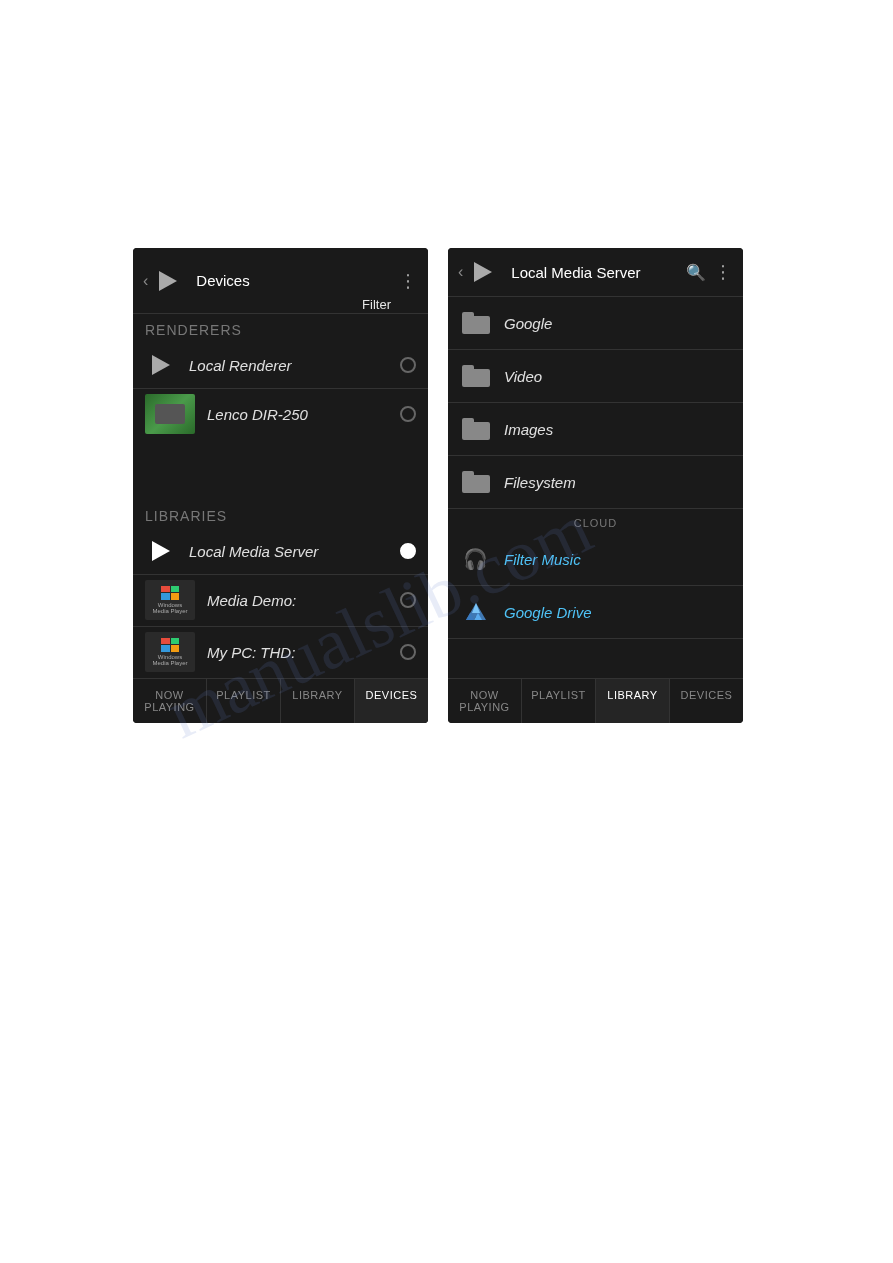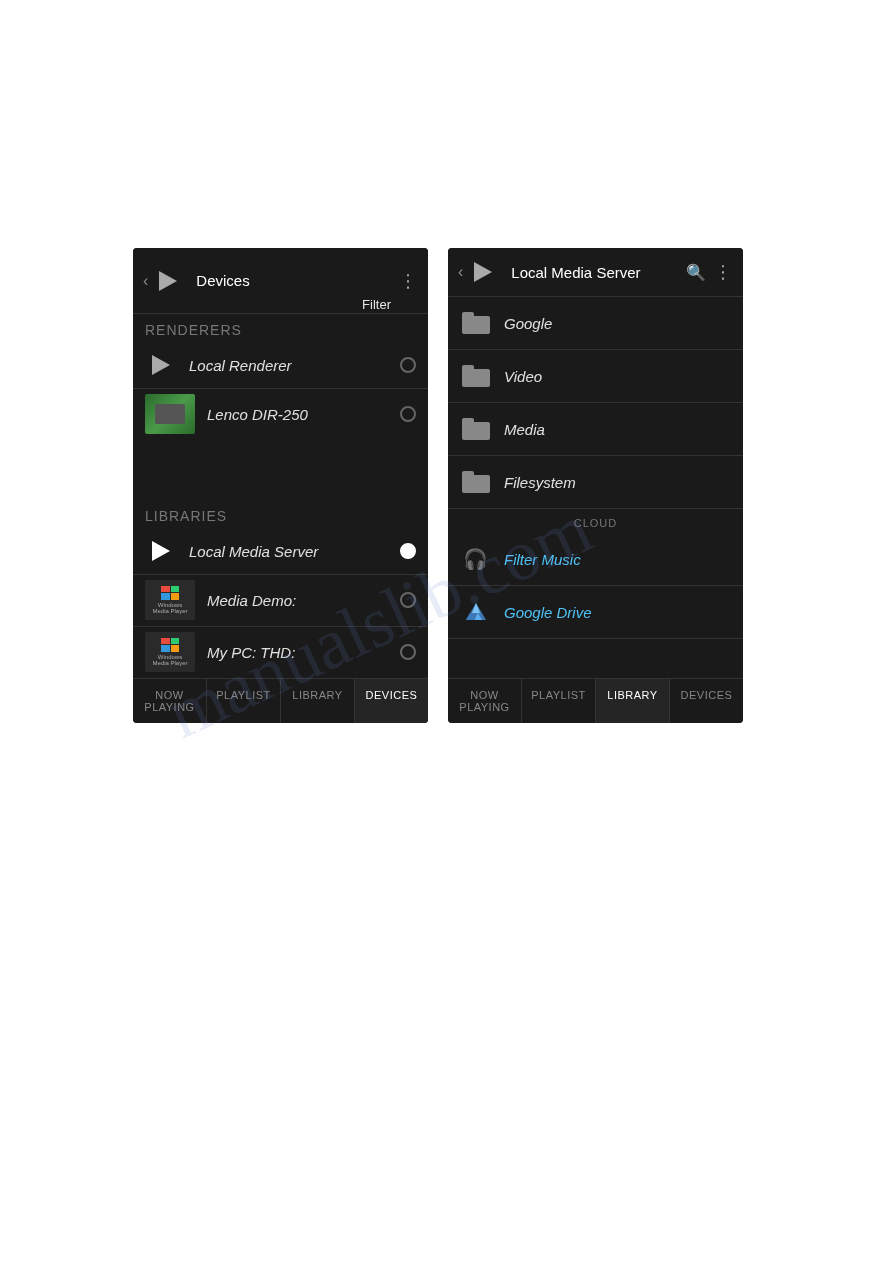--- a/index.html
+++ b/index.html
@@ -446,21 +446,21 @@
         </div>
         <span class="item-label">Video</span>
       </div>
 
       <div class="divider"></div>
 
       <div class="list-item">
         <div class="item-icon">
           <div class="folder-icon"></div>
         </div>
-        <span class="item-label">Media</span>
+        <span class="item-label">Images</span>
       </div>
 
       <div class="divider"></div>
 
       <div class="list-item">
         <div class="item-icon">
           <div class="folder-icon"></div>
         </div>
         <span class="item-label">Filesystem</span>
       </div>

